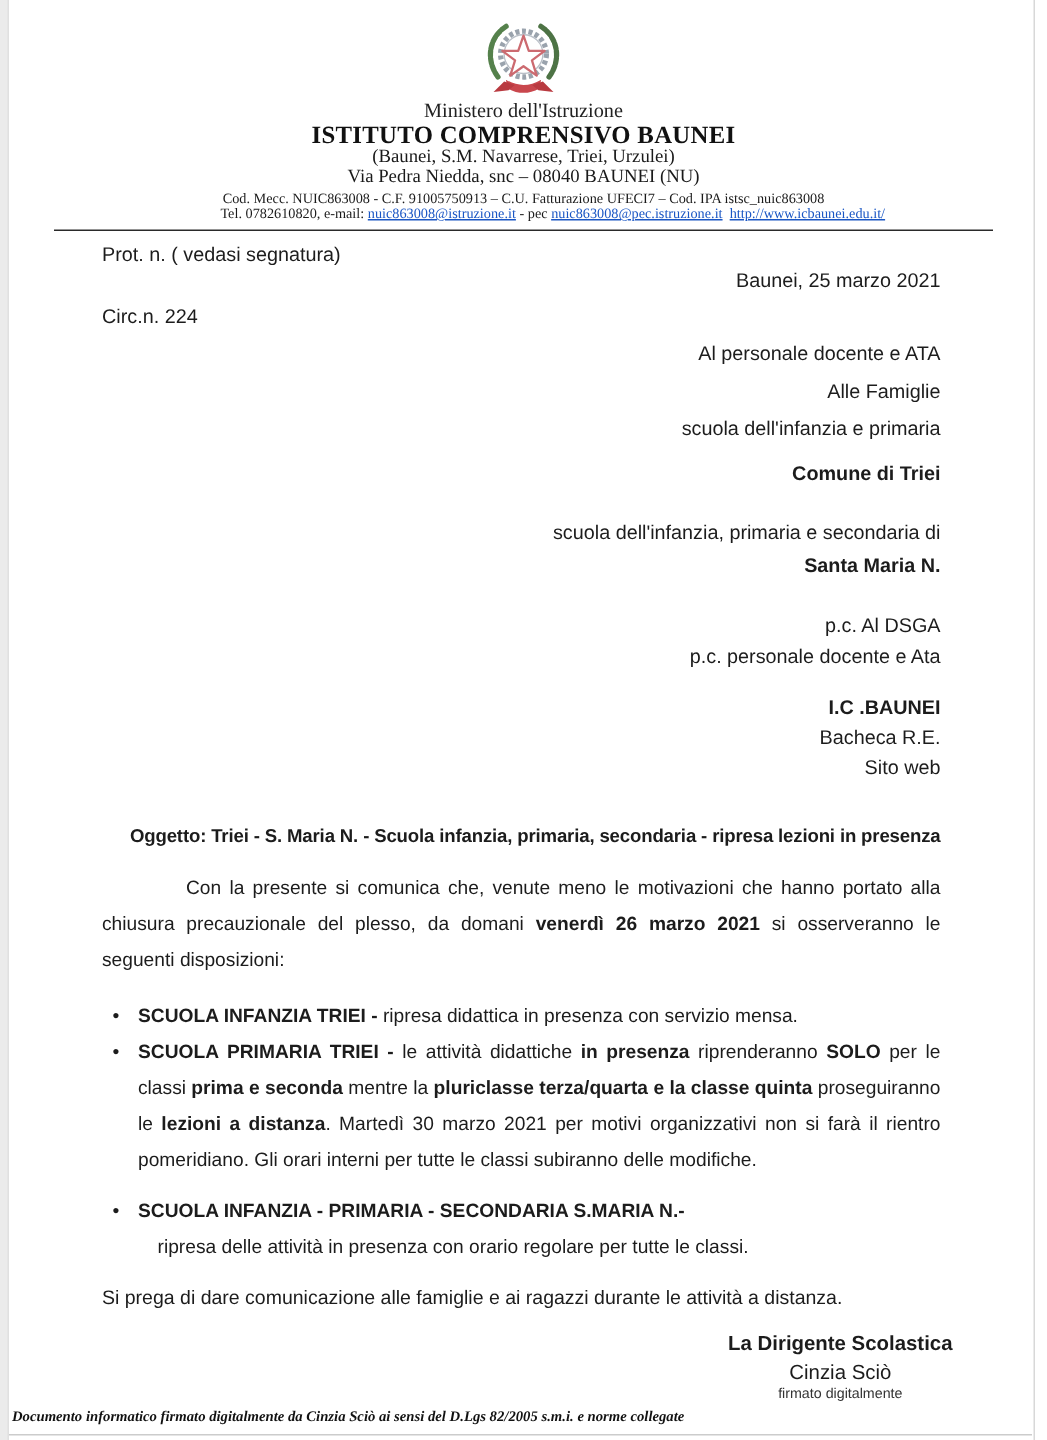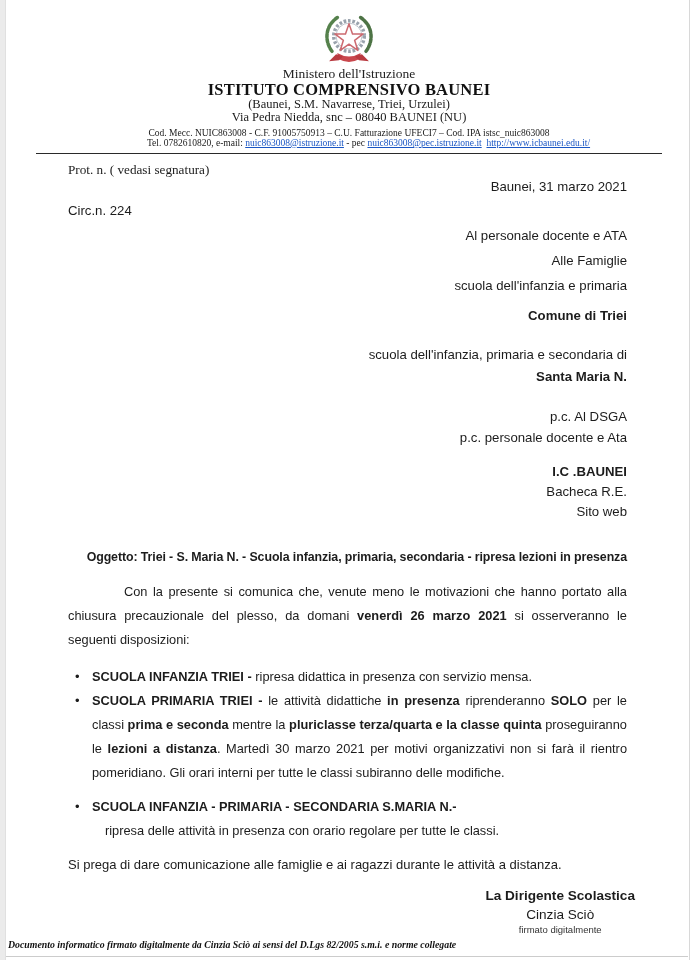--- a/index.html
+++ b/index.html
@@ -23,21 +23,21 @@
   .ministry{font-family:"Liberation Serif","DejaVu Serif",serif;font-size:13.5px;line-height:15px;color:#222;}
   .institute{font-family:"Liberation Serif","DejaVu Serif",serif;font-weight:bold;font-size:16.5px;line-height:17px;letter-spacing:.2px;color:#111;}
   .locations,.address{font-family:"Liberation Serif","DejaVu Serif",serif;font-size:12.5px;line-height:13px;color:#1a1a1a;}
   .codes{font-family:"Liberation Serif","DejaVu Serif",serif;font-size:9.5px;line-height:10px;margin-top:4px;color:#1a1a1a;}
   .contact{font-family:Liberation Serif, serif;font-size:9.5px;line-height:11px;color:#1a1a1a;padding-left:39px;}
   .contact a{color:#1a56c4;text-decoration:underline;}
   .divider{border:0;border-top:1.5px solid #2a2a2a;margin:4px 36px 0 36px;}
 
   
   .content{margin:0 71px 0 68px;font-size:13.2px;}
-  .prot{margin-top:7px;line-height:17px;font-family:Liberation Serif, serif;}
+  .prot{margin-top:7px;line-height:17px;}
   .dateline{text-align:right;line-height:17px;}
   .circ{margin-top:7px;line-height:17px;}
 
   .recipients{text-align:right;}
   .r-block1{margin-top:4px;line-height:25px;}
   .r-comune{margin-top:5px;line-height:25px;font-weight:bold;}
   .r-block2{margin-top:16px;line-height:22px;}
   .r-bold{font-weight:bold;}
   .r-block3{margin-top:18px;line-height:21px;}
   .r-block4{margin-top:14px;line-height:20px;}
@@ -84,21 +84,21 @@
     <div class="institute">ISTITUTO COMPRENSIVO BAUNEI</div>
     <div class="locations">(Baunei, S.M. Navarrese, Triei, Urzulei)</div>
     <div class="address">Via Pedra Niedda, snc – 08040 BAUNEI (NU)</div>
     <div class="codes">Cod. Mecc. NUIC863008 - C.F. 91005750913  –  C.U. Fatturazione UFECI7 – Cod. IPA  istsc_nuic863008</div>
     <div class="contact"><span>Tel. 0782610820, e-mail: </span><a href="#">nuic863008@istruzione.it</a><span> - pec </span><a href="#">nuic863008@pec.istruzione.it</a>&nbsp;&nbsp;<a href="#">http://www.icbaunei.edu.it/</a></div>
     <hr class="divider">
   </div>
 
   <div class="content">
     <div class="prot">Prot. n. ( vedasi segnatura)</div>
-    <div class="dateline">Baunei,  31  marzo 2021</div>
+    <div class="dateline">Baunei,  25  marzo 2021</div>
     <div class="circ">Circ.n. 224</div>
 
     <div class="recipients">
       <div class="r-block1">
         <div>Al personale docente e ATA</div>
         <div>Alle Famiglie</div>
         <div>scuola dell'infanzia e primaria</div>
       </div>
       <div class="r-comune">Comune di Triei</div>
       <div class="r-block2">

